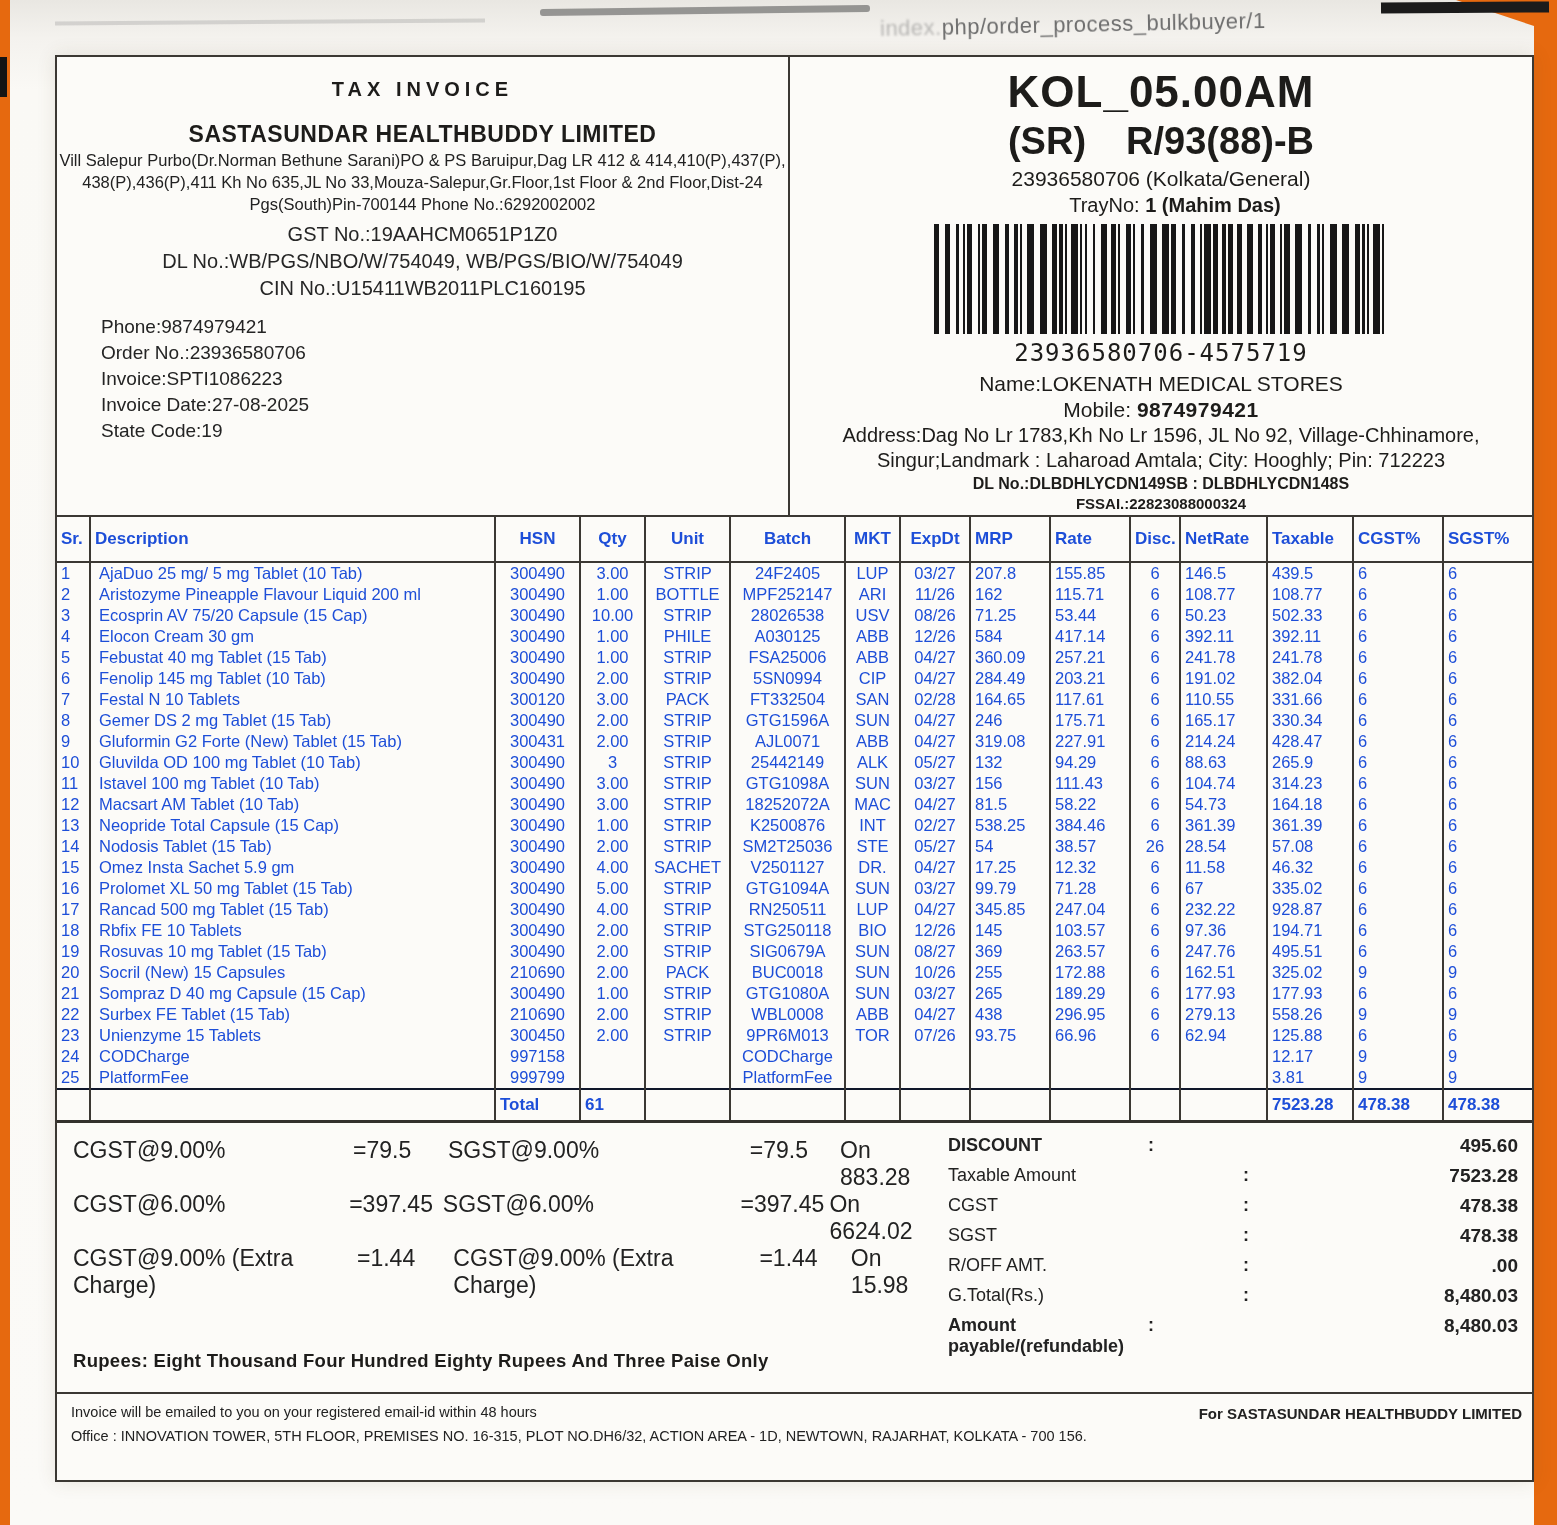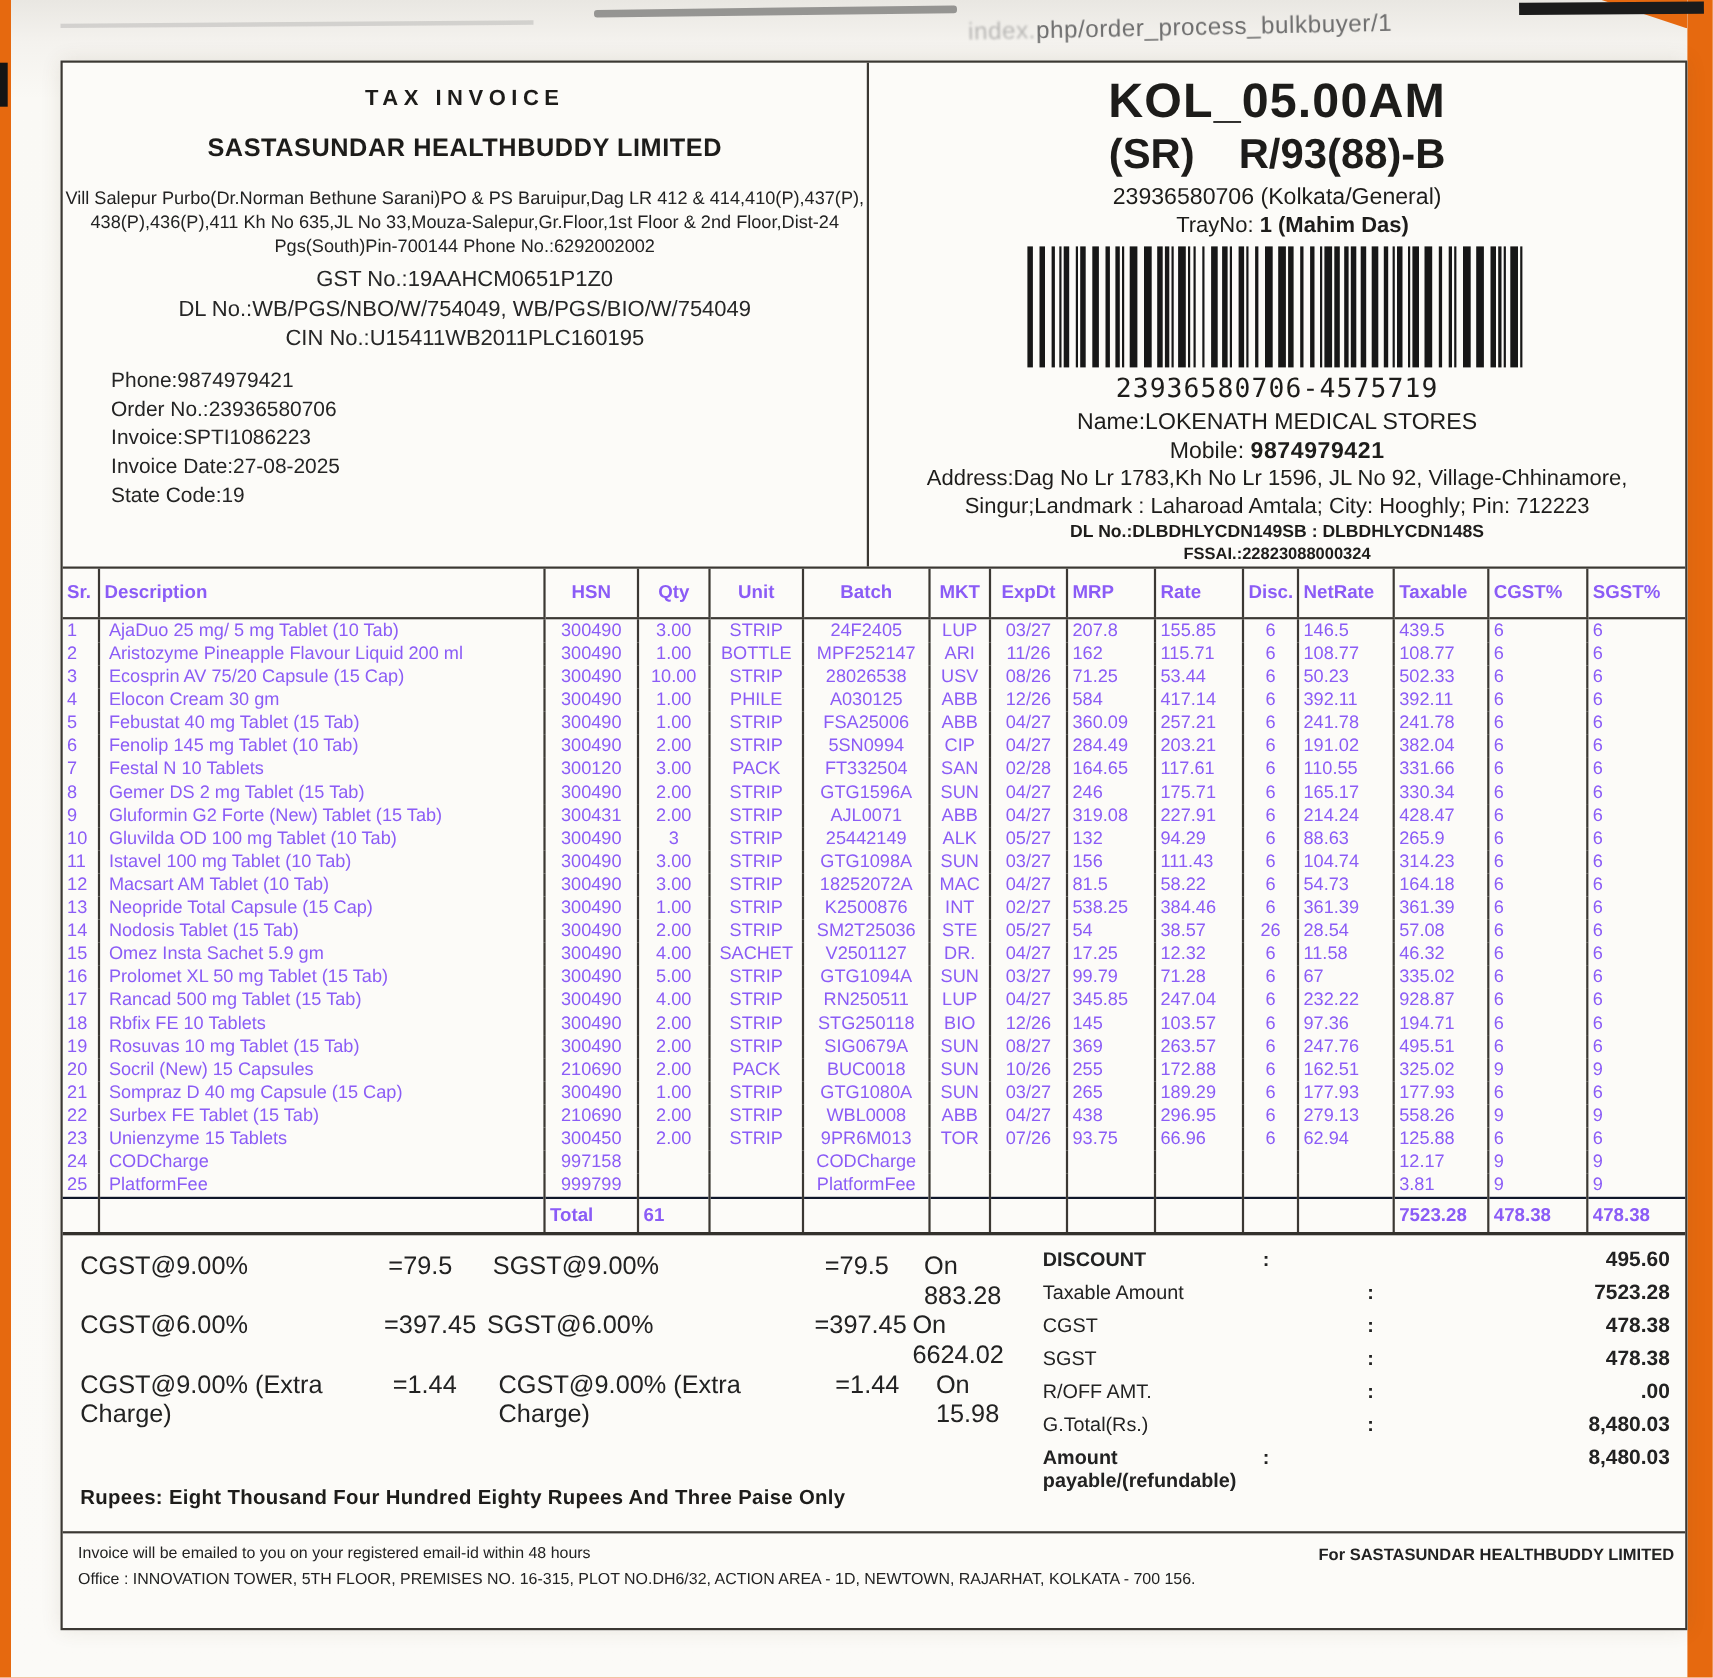--- a/index.html
+++ b/index.html
@@ -25,41 +25,41 @@
   .frame{
     position:absolute;left:55px;top:55px;width:1475px;height:1423px;
     border:2px solid #3b3833;background:#fcfbf8;display:flex;flex-direction:column;
     box-shadow:0 0 18px rgba(90,70,40,.12);
   }
   
   .header-row{display:flex;height:458px;border-bottom:2px solid #3b3833;}
   .hdr-left{width:733px;border-right:2px solid #3b3833;text-align:center;padding-top:20px;box-sizing:border-box;}
   .doc-title{font-weight:bold;font-size:20px;letter-spacing:5px;line-height:24px;}
   .company{font-weight:bold;font-size:23px;line-height:30px;margin-top:18px;letter-spacing:.5px;text-align:center;}
-  .addr{margin-top:20px;font-size:16.5px;line-height:22px;color:#222;}
+  .addr{font-size:16.5px;line-height:22px;color:#222;}
   .reg{font-size:20px;line-height:27px;color:#262626;margin-top:6px;}
   .info-block{margin-top:12px;text-align:left;padding-left:44px;font-size:19px;line-height:26px;color:#242424;}
   .hdr-right{flex:1;text-align:center;padding-top:10px;box-sizing:border-box;}
   .route{font-weight:bold;font-size:44px;line-height:50px;letter-spacing:1px;}
   .rackline{display:flex;justify-content:center;gap:40px;font-weight:bold;font-size:38px;line-height:48px;}
   .orderref{font-size:21px;line-height:27px;}
   .trayline{font-size:20px;line-height:26px;padding-left:28px;}
   .trayline b{font-weight:bold;}
   .barcode{width:470px;height:110px;margin:6px auto 4px;display:flex;justify-content:center;align-items:stretch;}
   .bar{background:#171717;height:100%;}
   .bc-num{font-family:"DejaVu Sans Mono", monospace;font-size:24px;line-height:30px;letter-spacing:1px;}
   .custname{font-size:21px;line-height:27px;margin-top:2px;}
   .mobline{font-size:21px;line-height:26px;}
   .mobline b{font-weight:bold;letter-spacing:.5px;}
   .custaddr{font-size:20px;line-height:25px;}
   .custdl{font-size:16px;line-height:21px;font-weight:bold;}
   .fssai{font-size:15px;line-height:19px;font-weight:bold;}
 
   
-  .inv-table{width:100%;border-collapse:collapse;table-layout:fixed;font-size:16.5px;color:#8b5cf6;}
+  .inv-table{width:100%;border-collapse:collapse;table-layout:fixed;font-size:16.5px;color:#1d4ed8;}
   .inv-table th{font-weight:bold;font-size:17px;height:44px;border-bottom:2px solid #3b3833;padding:0 4px;text-align:left;}
   .inv-table td{height:21px;line-height:21px;padding:0 4px;white-space:nowrap;overflow:hidden;}
   .inv-table th,.inv-table td{border-left:2px solid #3b3833;}
   .inv-table th:first-child,.inv-table td:first-child{border-left:none;}
   .inv-table th:nth-child(3),.inv-table td:nth-child(3),
   .inv-table th:nth-child(4),.inv-table td:nth-child(4),
   .inv-table th:nth-child(5),.inv-table td:nth-child(5),
   .inv-table th:nth-child(6),.inv-table td:nth-child(6),
   .inv-table th:nth-child(7),.inv-table td:nth-child(7),
   .inv-table th:nth-child(8),.inv-table td:nth-child(8),

